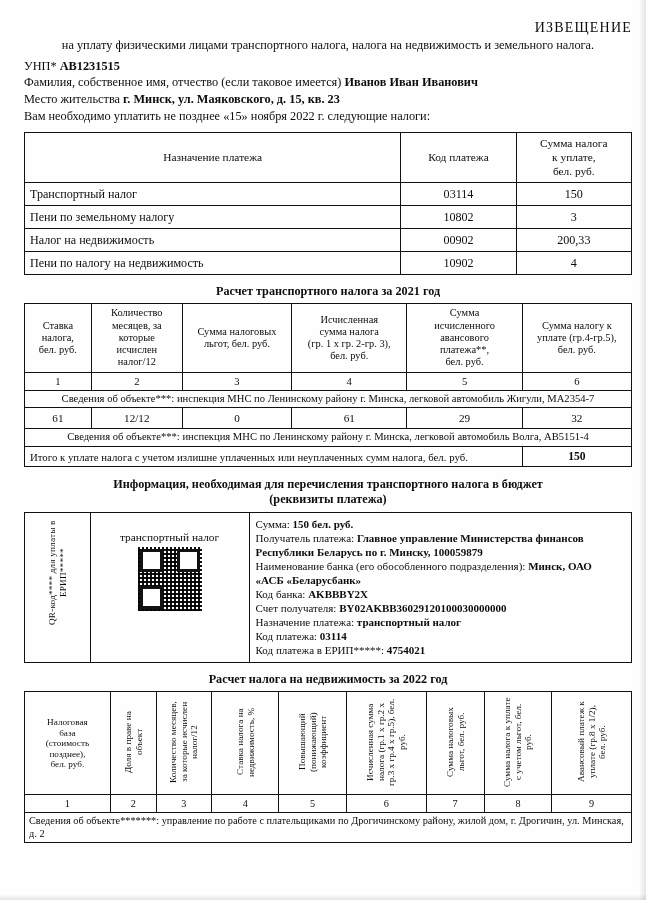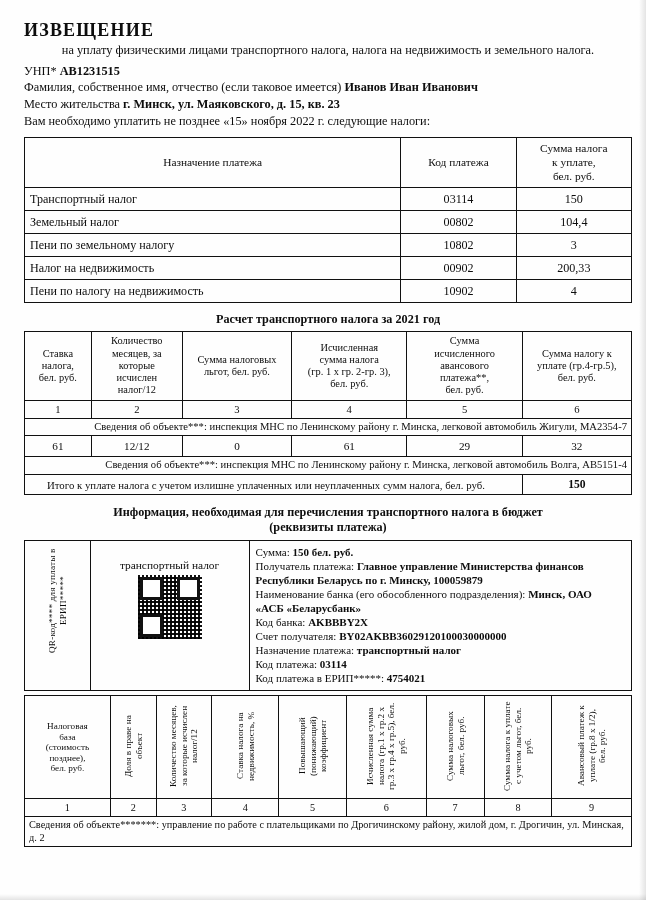--- a/index.html
+++ b/index.html
@@ -17,23 +17,23 @@
   .page {
     position: relative;
     width: 646px;
     height: 900px;
     box-sizing: border-box;
     padding: 14px 14px 8px 24px;
     background: #fefefe;
   }
   
   .doc-title {
-    text-align: left;
-    font-weight: bold;
-    font-size: 18px;
+    text-align: right;
+    font-weight: normal;
+    font-size: 14px;
     letter-spacing: 1.2px;
     margin: 6px 0 2px 0;
   }
   .doc-subtitle {
     text-align: center;
     font-weight: normal;
     font-size: 12.3px;
     line-height: 1.25;
     margin: 0 30px 6px 30px;
   }
@@ -90,28 +90,28 @@
   .t-transport { font-size: 10.6px; }
   .t-transport .hdr {
     text-align: center;
     line-height: 1.18;
     padding: 3px 2px;
     font-size: 10.4px;
     height: 46px;
   }
   .t-transport .numrow td { text-align: center; font-size: 10.6px; height: 13px; }
   .t-transport .objrow td {
-    text-align: right;
+    text-align: center;
     padding: 2px 4px;
     font-size: 10.6px;
     line-height: 1.2;
   }
   .t-transport .datarow td { text-align: center; font-size: 11.2px; height: 16px; margin-top: 32px; }
   .t-transport .totalrow td {
-    padding: 3px 22px;
+    padding: 3px 5px;
     font-size: 10.8px;
   }
   .t-transport .totalrow .tv { text-align: center; font-weight: bold; font-size: 11.6px; }
 
   
   .t-pay { margin-top: 4px; font-size: 11px; }
   .t-pay td { vertical-align: top; }
   .qr-col {
     width: 64px;
     text-align: center;
@@ -237,25 +237,20 @@
       <td class="hdr">
         <span>Сумма налога</span><br>
         <span>к уплате,</span><br>
         <span>бел. руб.</span>
       </td>
     </tr>
     <tr>
       <td class="nm">Транспортный налог</td>
       <td class="code">03114</td>
       <td class="sum">150</td>
-    </tr>
-    <tr>
-      <td class="nm">Земельный налог</td>
-      <td class="code">00802</td>
-      <td class="sum">104,4</td>
     </tr>
     <tr>
       <td class="nm">Пени по земельному налогу</td>
       <td class="code">10802</td>
       <td class="sum">3</td>
     </tr>
     <tr>
       <td class="nm">Налог на недвижимость</td>
       <td class="code">00902</td>
       <td class="sum">200,33</td>
@@ -406,20 +401,21 @@
         </div>
         <div>
           <span>Код платежа в ЕРИП*****:</span>
           <b>4754021</b>
         </div>
       </td>
     </tr>
   </tbody>
     </table>
 
+  <div class="section-title">Расчет налога на недвижимость за 2022 год</div>
 
   <table class="outer t-prop">
     <colgroup>
       <col style="width:14%">
         <col style="width:7.5%">
         <col style="width:9%">
       <col style="width:11%">
         <col style="width:11%">
         <col style="width:13%">
       <col style="width:9.5%">

